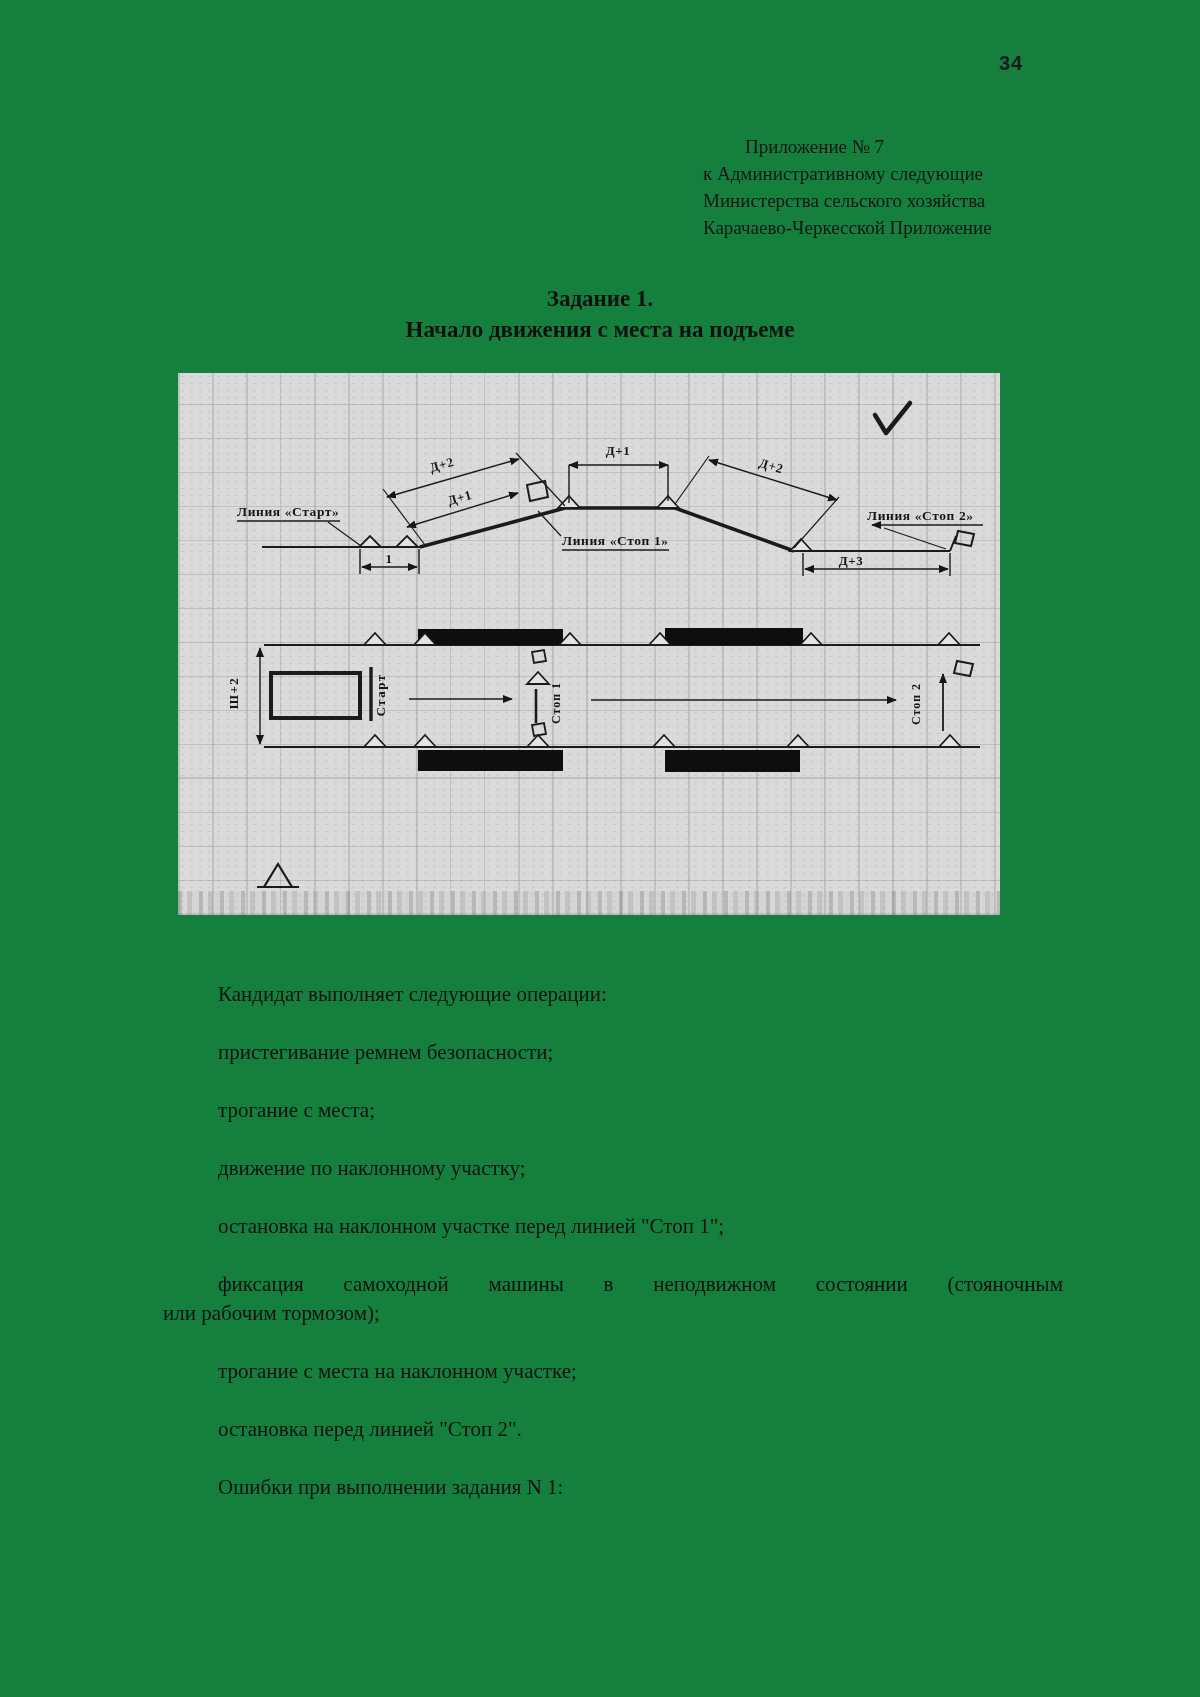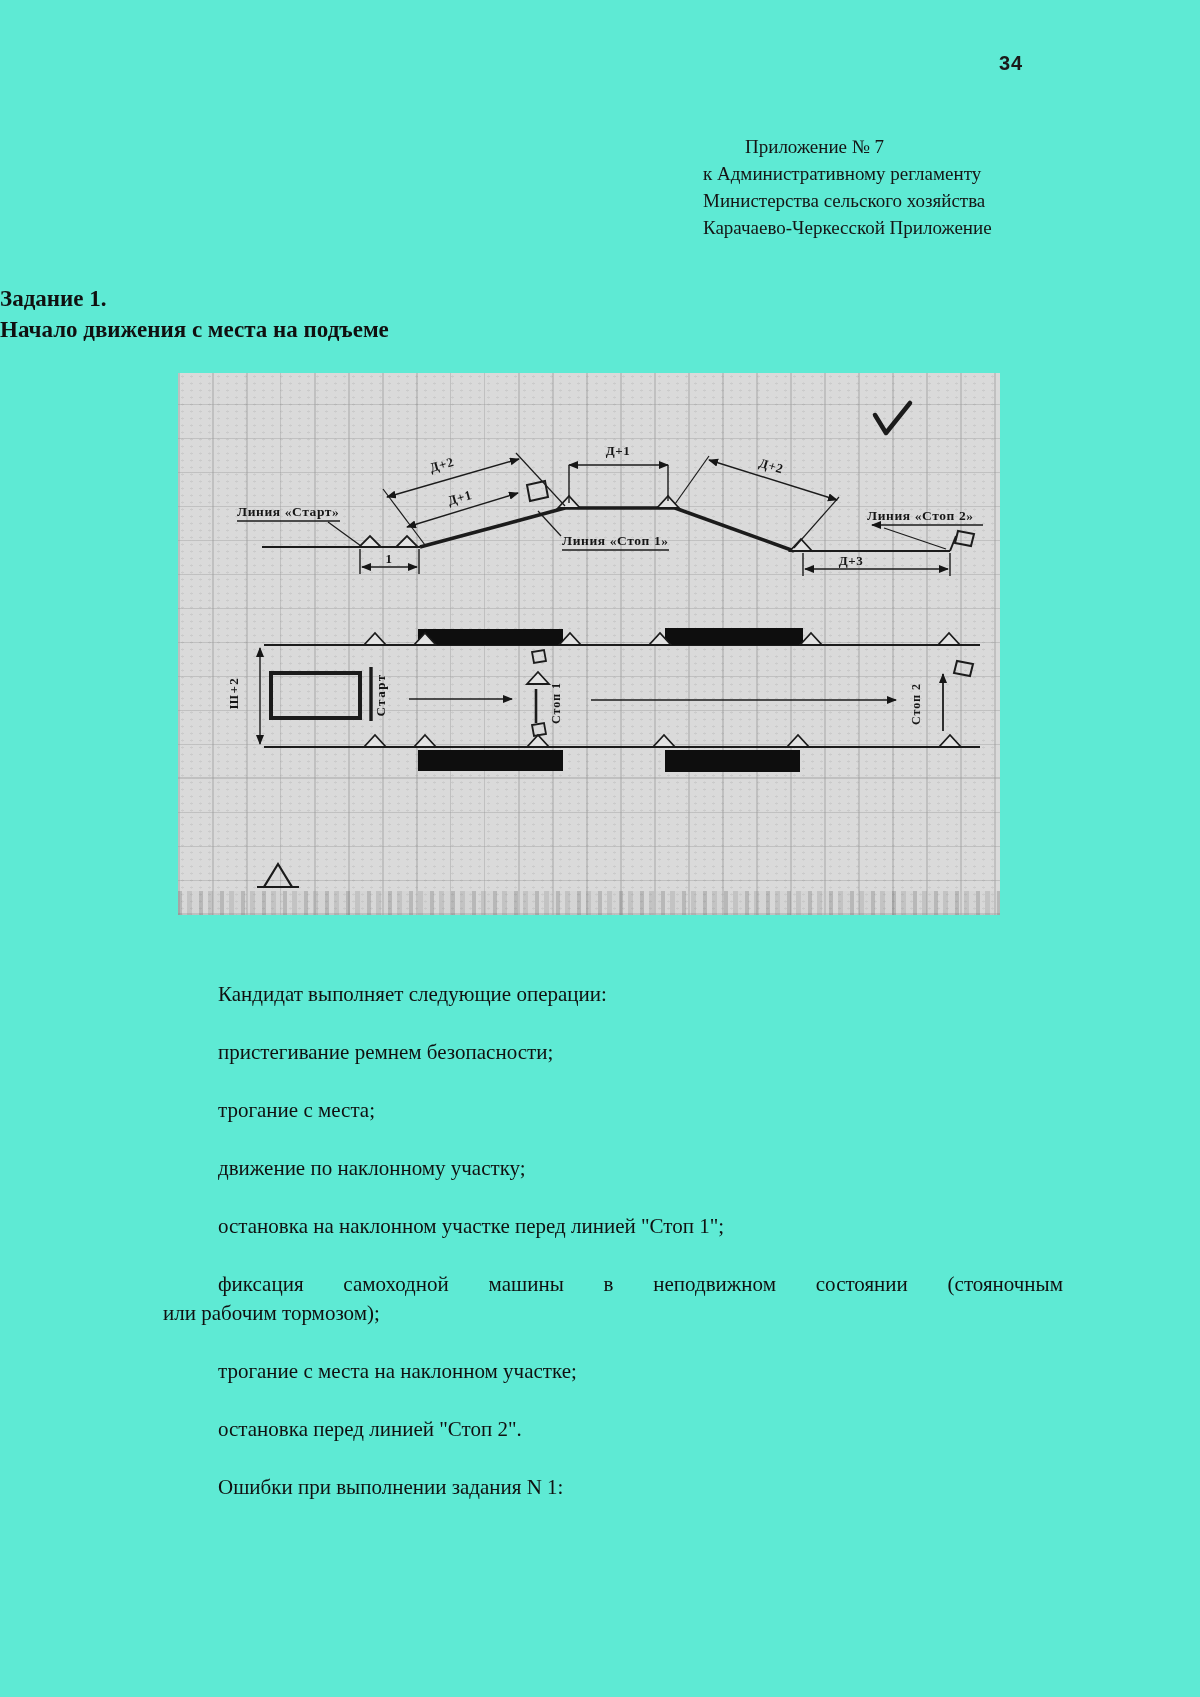--- a/index.html
+++ b/index.html
@@ -1,32 +1,32 @@
 <!DOCTYPE html>
 <html lang="ru"><head>
 <meta charset="utf-8">
 <style>
   html,body{margin:0;padding:0;background:#888;}
   .page{
     position:relative;width:1200px;height:1697px;margin:0 auto;
-    background:#5eead4;overflow:hidden;
+    background:#15803d;overflow:hidden;
     font-family:"Liberation Serif","DejaVu Serif",serif;color:#141414;
   }
   .pagenum{
     position:absolute;left:999px;top:52px;width:60px;
     font-family:"Liberation Sans","DejaVu Sans",sans-serif;
     font-size:20px;font-weight:600;letter-spacing:1px;color:#1a1a1a;
   }
   .header-block{
     position:absolute;left:703px;top:133px;width:360px;
     font-size:19px;line-height:27px;color:#151515;
   }
   .header-block .hline:first-child{padding-left:7px;margin-left:35px;}
   .title-block{
-    position:absolute;left:0;top:283px;width:1200px;
+    position:absolute;left:0;top:283px;width:1200px;text-align:center;
     font-size:23px;font-weight:bold;line-height:31px;color:#101010;
   }
   
   .scan{
     position:absolute;left:178px;top:373px;width:822px;height:542px;
     background-color:#dadada;
     background-image:
       radial-gradient(rgba(110,110,110,.14) 1px, transparent 1.6px),
       repeating-linear-gradient(0deg, rgba(150,150,150,.38) 0 1.5px, transparent 1.5px 34px),
       repeating-linear-gradient(90deg, rgba(150,150,150,.38) 0 1.5px, transparent 1.5px 34px);
@@ -59,21 +59,21 @@
 </style>
 </head>
 <body>
 
 <div class="page">
 
   <div class="pagenum">34</div>
 
   <div class="header-block">
     <div class="hline">Приложение № 7</div>
-    <div class="hline">к Административному регламенту</div>
+    <div class="hline">к Административному следующие</div>
     <div class="hline">Министерства сельского хозяйства</div>
     <div class="hline">Карачаево-Черкесской Приложение</div>
   </div>
 
   <div class="title-block">
     <div>Задание 1.</div>
     <div>Начало движения с места на подъеме</div>
   </div>
 
   <div class="scan">

